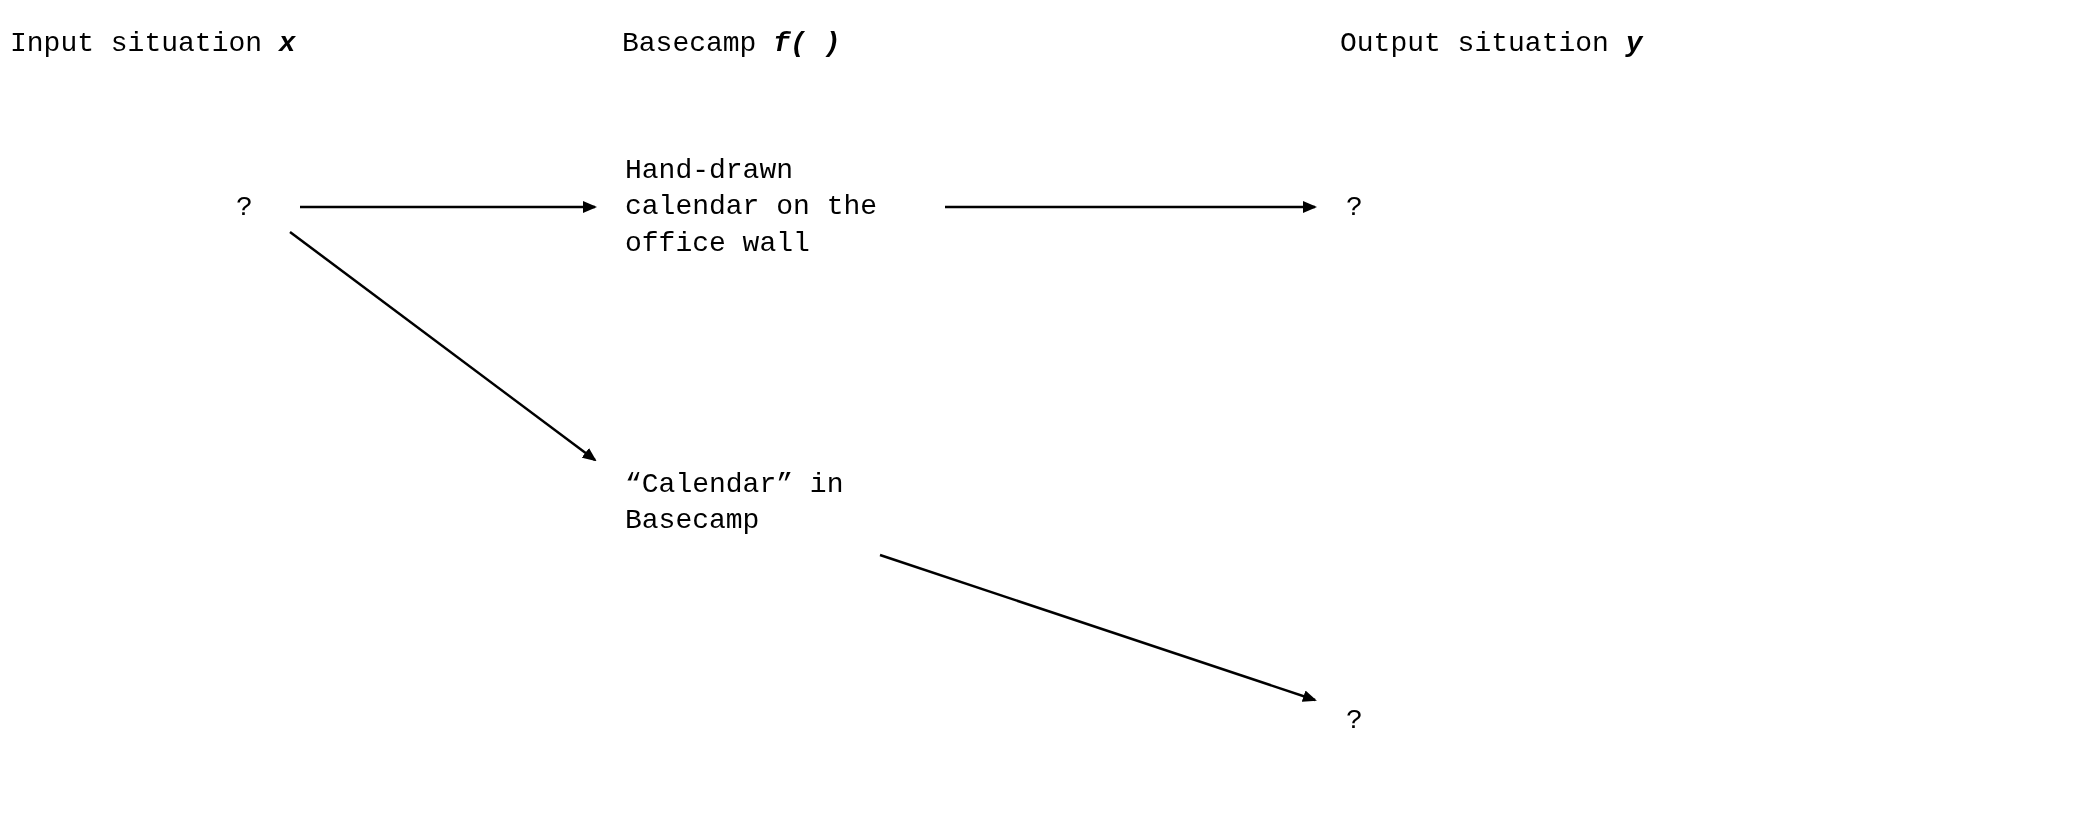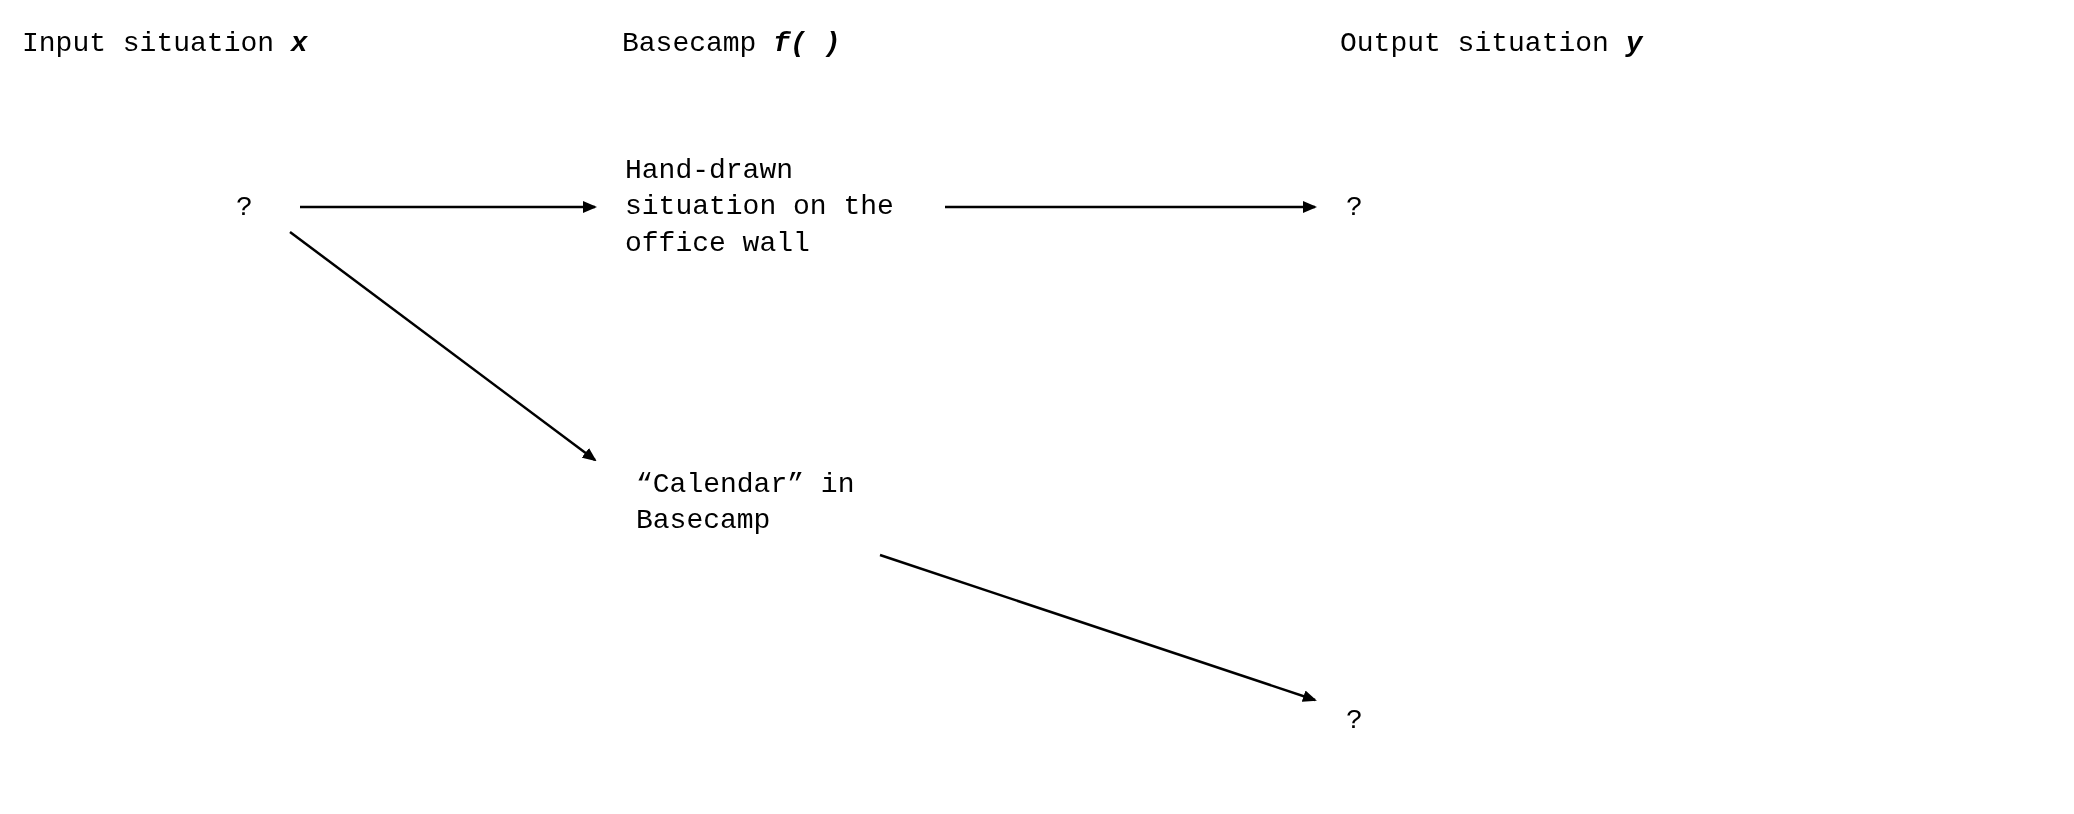--- a/index.html
+++ b/index.html
@@ -29,39 +29,39 @@
       line-height: 1.3;
     }
     svg.arrow {
       position: absolute;
       overflow: visible;
     }
   </style>
 </head>
 <body>
 
-<div class="label" style="left:22px; top:28px;">
+<div class="label" style="left:10px; top:28px;">
   <span>Input situation </span><span class="bold-italic">x</span>
 </div>
 
 <div class="label" style="left:622px; top:28px;">
   <span>Basecamp </span><span class="bold-italic">f( )</span>
 </div>
 
 <div class="label" style="left:1340px; top:28px;text-align:center;">
   <span>Output situation </span><span class="bold-italic">y</span>
 </div>
 
 <div class="label" style="left:236px; top:192px;">?</div>
 
 <div class="label multiline" style="left:625px; top:153px; width:300px;">Hand-drawn
-situation on the
+calendar on the
 office wall</div>
 
-<div class="label multiline" style="left:625px; top:467px; width:220px;margin-left:11px;">“Calendar”
+<div class="label multiline" style="left:625px; top:467px; width:220px;">“Calendar”
 in Basecamp</div>
 
 <div class="label" style="left:1346px; top:192px;">?</div>
 
 <div class="label" style="left:1346px; top:705px;">?</div>
 
 <svg width="0" height="0" style="position:absolute;">
   <defs>
     <marker id="arrowhead" markerWidth="14" markerHeight="12" refX="12" refY="6" orient="auto" markerUnits="userSpaceOnUse">
       <path d="M0,0 L14,6 L0,12 Z" fill="#000"></path>

